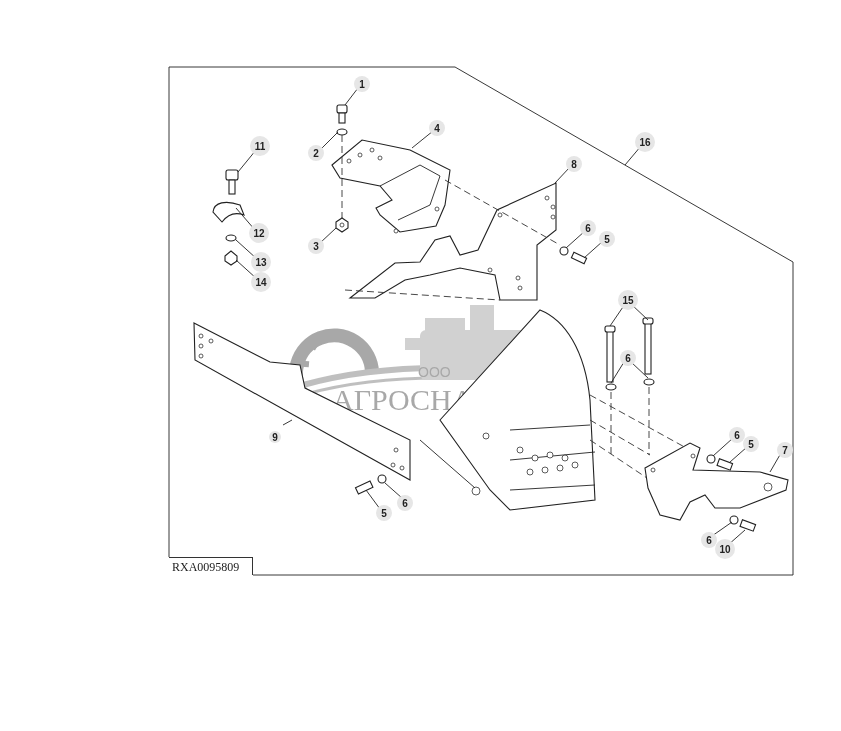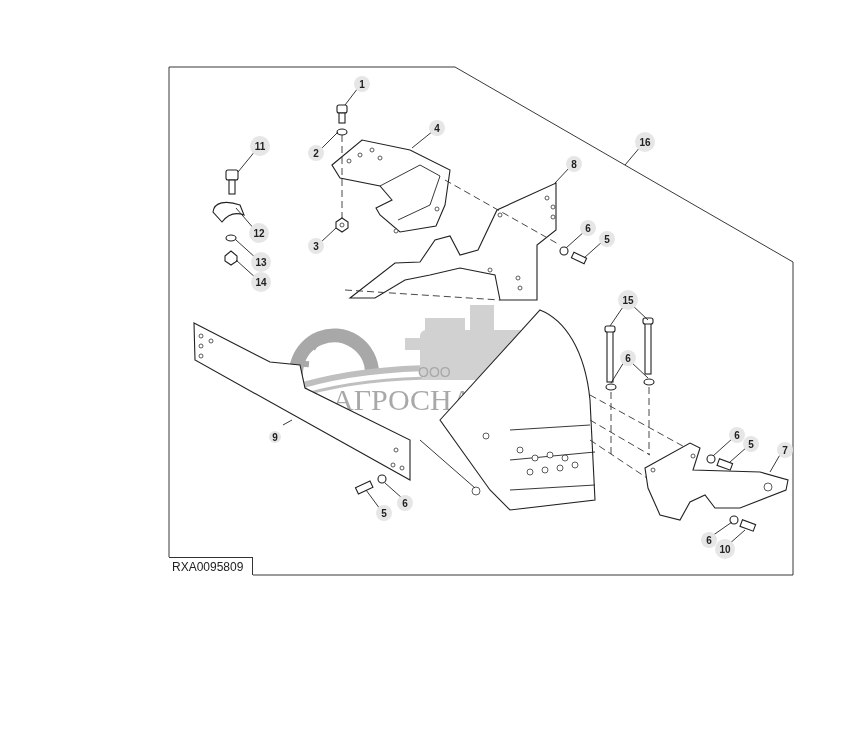--- a/index.html
+++ b/index.html
@@ -4,21 +4,21 @@
 <style>
   html, body { margin: 0; padding: 0; background: #ffffff; }
   body { width: 841px; height: 731px; position: relative; overflow: hidden; font-family: "Liberation Sans", sans-serif; }
   #diagram { position: absolute; left: 0; top: 0; width: 841px; height: 731px; }
   .callout-num { font-family: "Liberation Sans", sans-serif; font-size: 10px; font-weight: bold; fill: #222; }
   .callout-circle { fill: #e6e6e6; stroke: none; }
   .part { fill: #ffffff; stroke: #222; stroke-width: 1.1; }
   .thin { fill: none; stroke: #222; stroke-width: 0.9; }
   .dash { fill: none; stroke: #333; stroke-width: 0.9; stroke-dasharray: 7 4; }
   .hole { fill: #fff; stroke: #333; stroke-width: 0.8; }
-  .ref-label { position: absolute; left: 169px; top: 557px; width: 84px; height: 18px; border-top: 1px solid #333; border-right: 1px solid #333; background: #fff; font-size: 12px; color: #222; line-height: 18px; padding-left: 3px; box-sizing: border-box; }
+  .ref-label { position: absolute; left: 169px; top: 557px; width: 84px; height: 18px; border-top: 1px solid #333; border-right: 1px solid #333; background: #fff; font-size: 12px; color: #222; line-height: 18px; padding-left: 3px; box-sizing: border-box; font-family: Liberation Serif, serif; }
   .wm-text { font-family: "Liberation Serif", serif; font-size: 30px; fill: #9a9a9a; }
   .wm-ooo { font-family: "Liberation Sans", sans-serif; font-size: 14px; fill: #9a9a9a; }
 </style>
 </head>
 <body>
 
 <svg id="diagram" viewBox="0 0 841 731" xmlns="http://www.w3.org/2000/svg">
 
   <polyline class="thin" points="169,557 169,67 455,67 793,262 793,575 253,575" stroke-width="1.2"></polyline>
 

